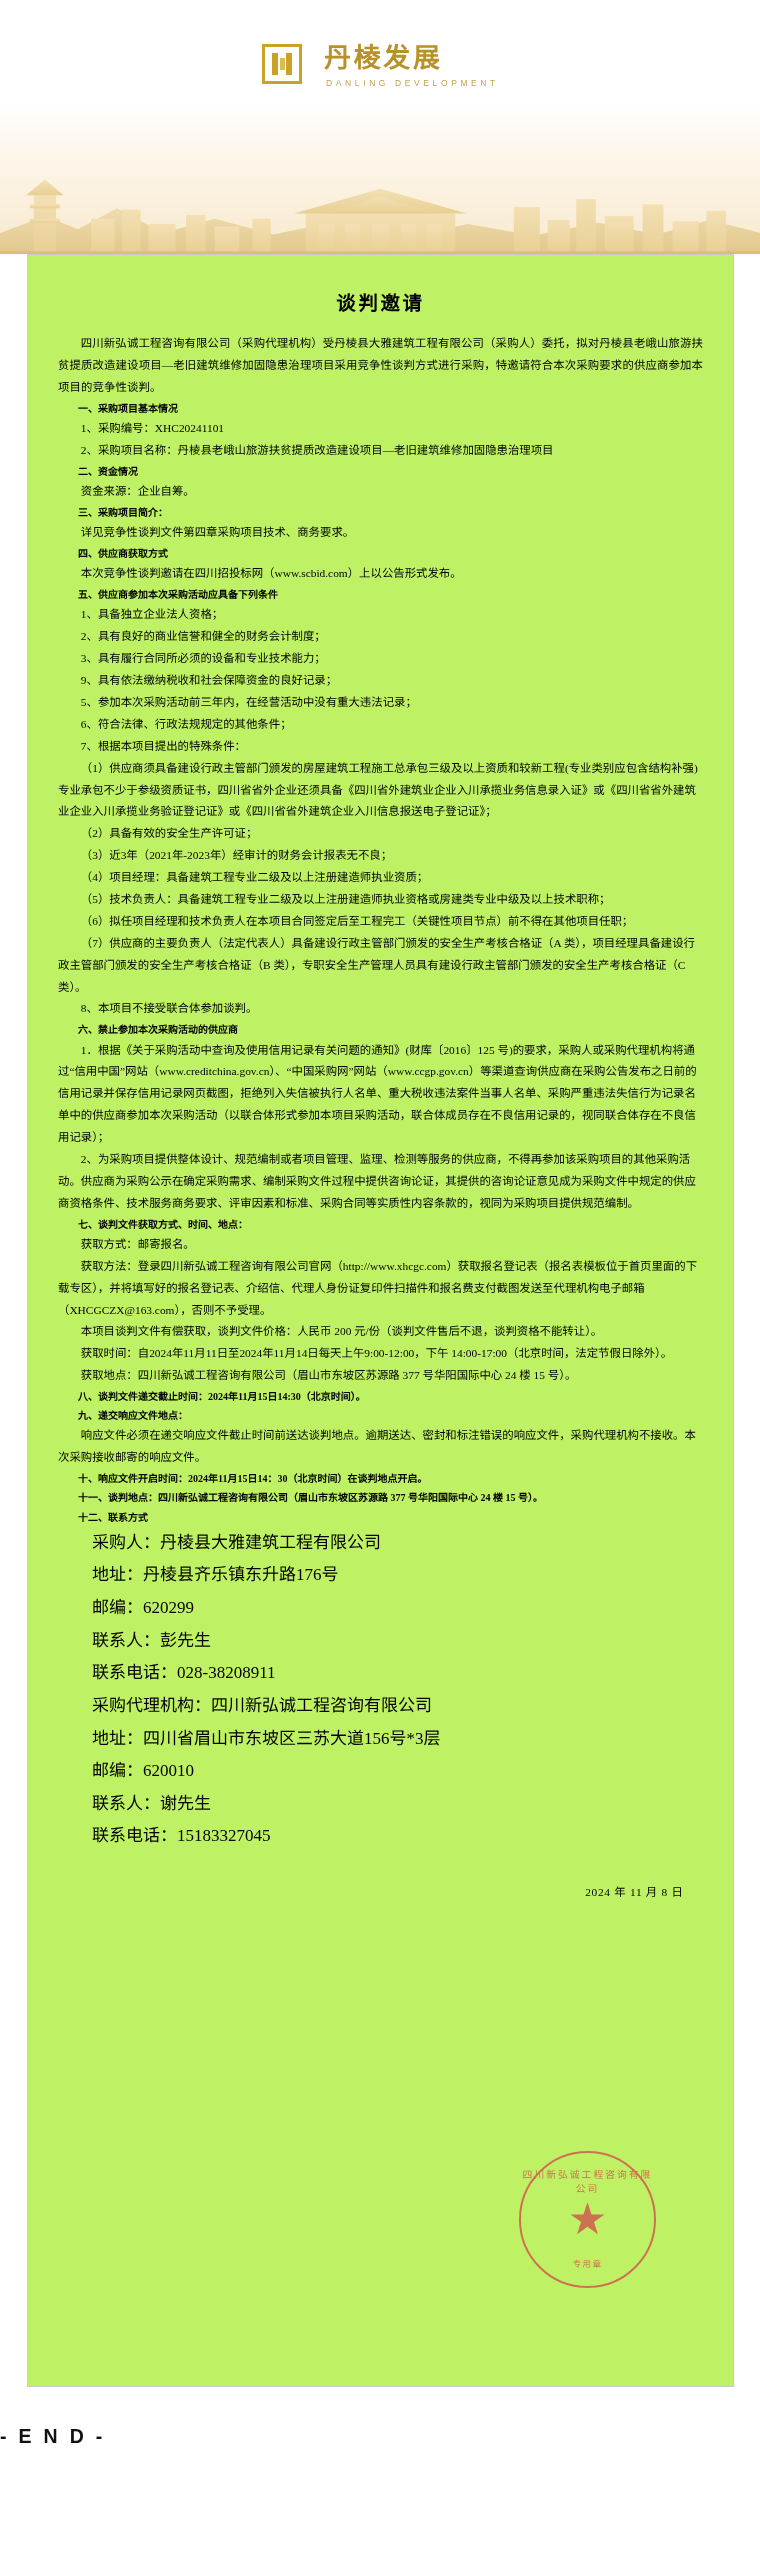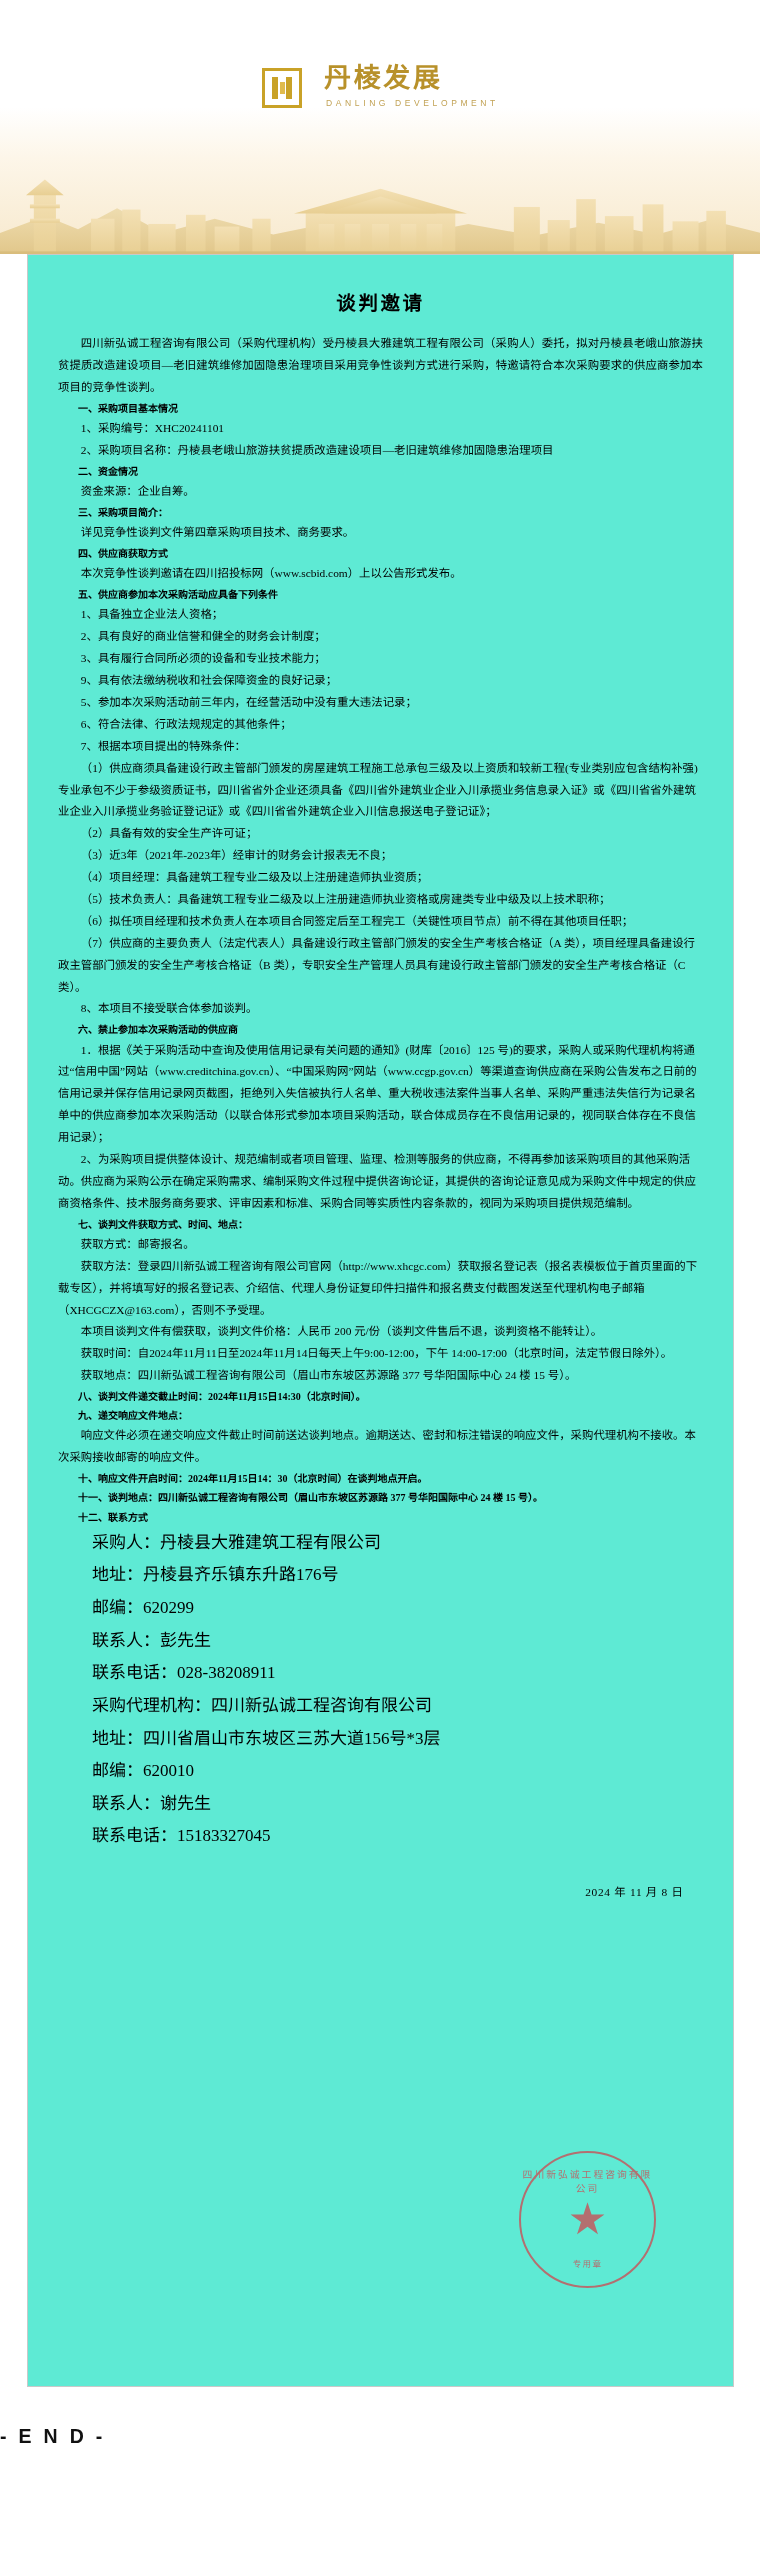--- a/index.html
+++ b/index.html
@@ -22,23 +22,23 @@
   .banner {
     position: relative;
     width: 761px;
     height: 254px;
     background: linear-gradient(180deg, #ffffff 0%, #ffffff 42%, #fdf6e9 62%, #f7e9cd 100%);
     overflow: hidden;
   }
   .logo-wrap {
     position: absolute;
     left: 0; right: 0;
-    top: 64px;
+    top: 44px;
     display: flex;
-    align-items: flex-end;
+    align-items: flex-start;
     justify-content: center;
     gap: 22px;
   }
   .logo-mark {
     width: 40px; height: 40px;
     position: relative;
     flex: 0 0 auto;
   }
   .logo-mark .frame {
     position: absolute; inset: 0;
@@ -76,21 +76,21 @@
   
   .skyline { position: absolute; left: 0; bottom: 0; width: 761px; height: 98px; }
 
   
   .doc {
     position: relative;
     margin: 0 27px;
     border: 0.7px solid #c9c9c9;
     padding: 22px 30px 39px 30px;
     min-height: 2133px;
-    background: #5eead4;
+    background: #bef264;
   }
   .doc-title {
     text-align: center;
     font-size: 19.5px;
     font-weight: bold;
     letter-spacing: 2.6px;
     margin: 10.4px 0 17px 0;
     font-family: "Liberation Serif", "DejaVu Serif", serif;
   }
   p.body {

